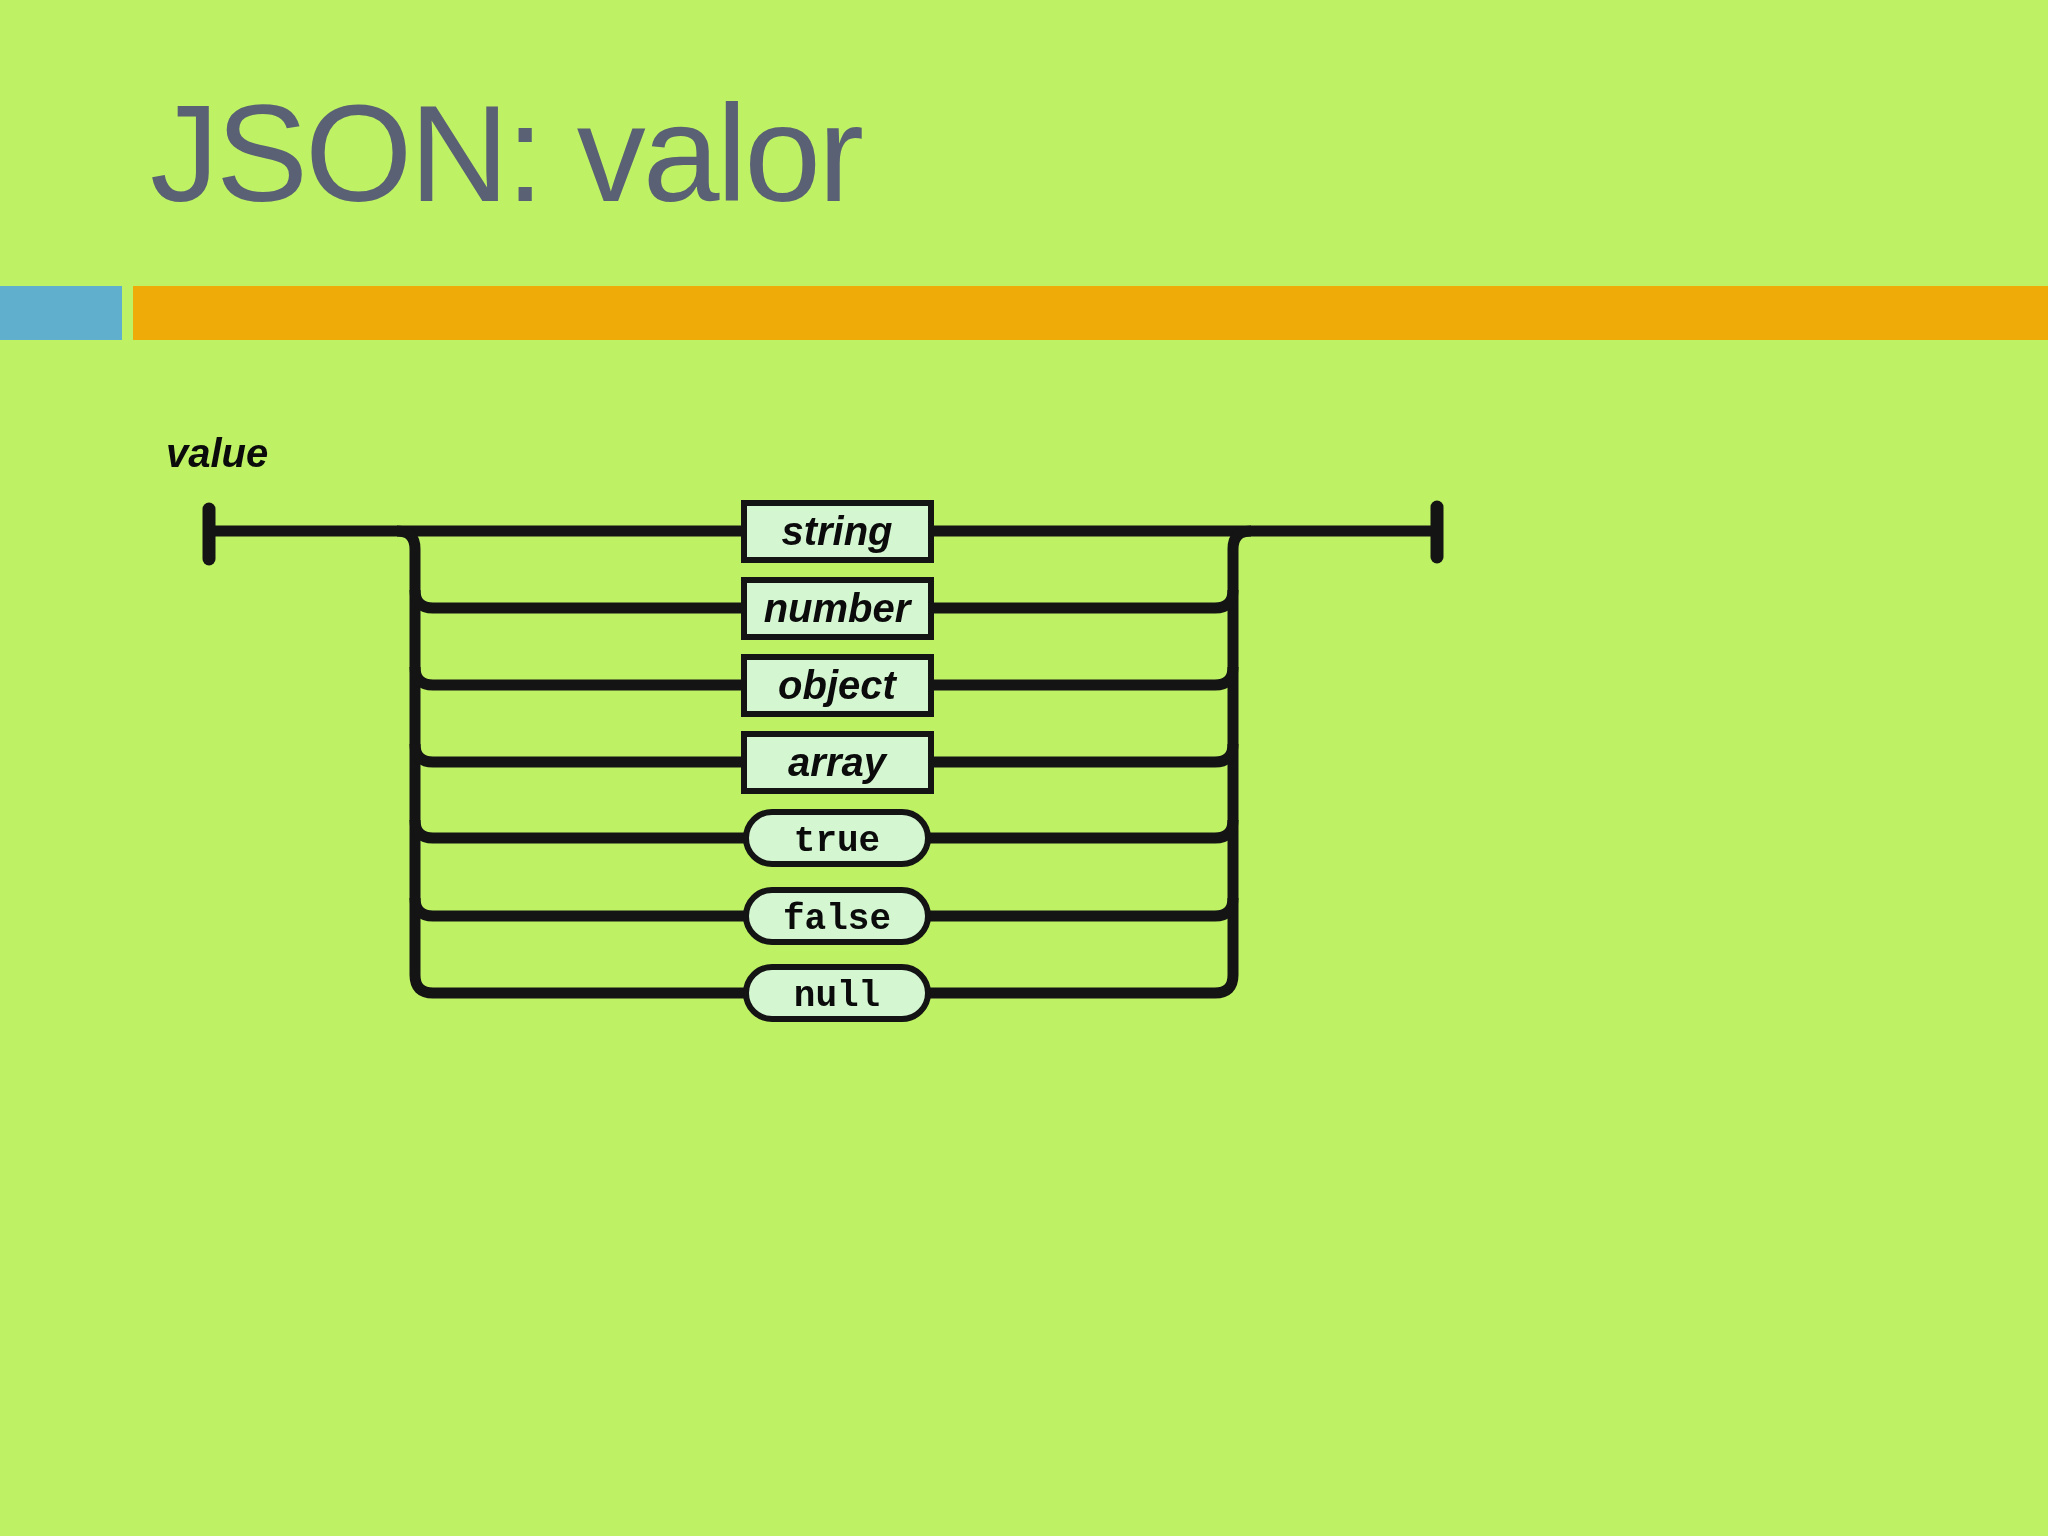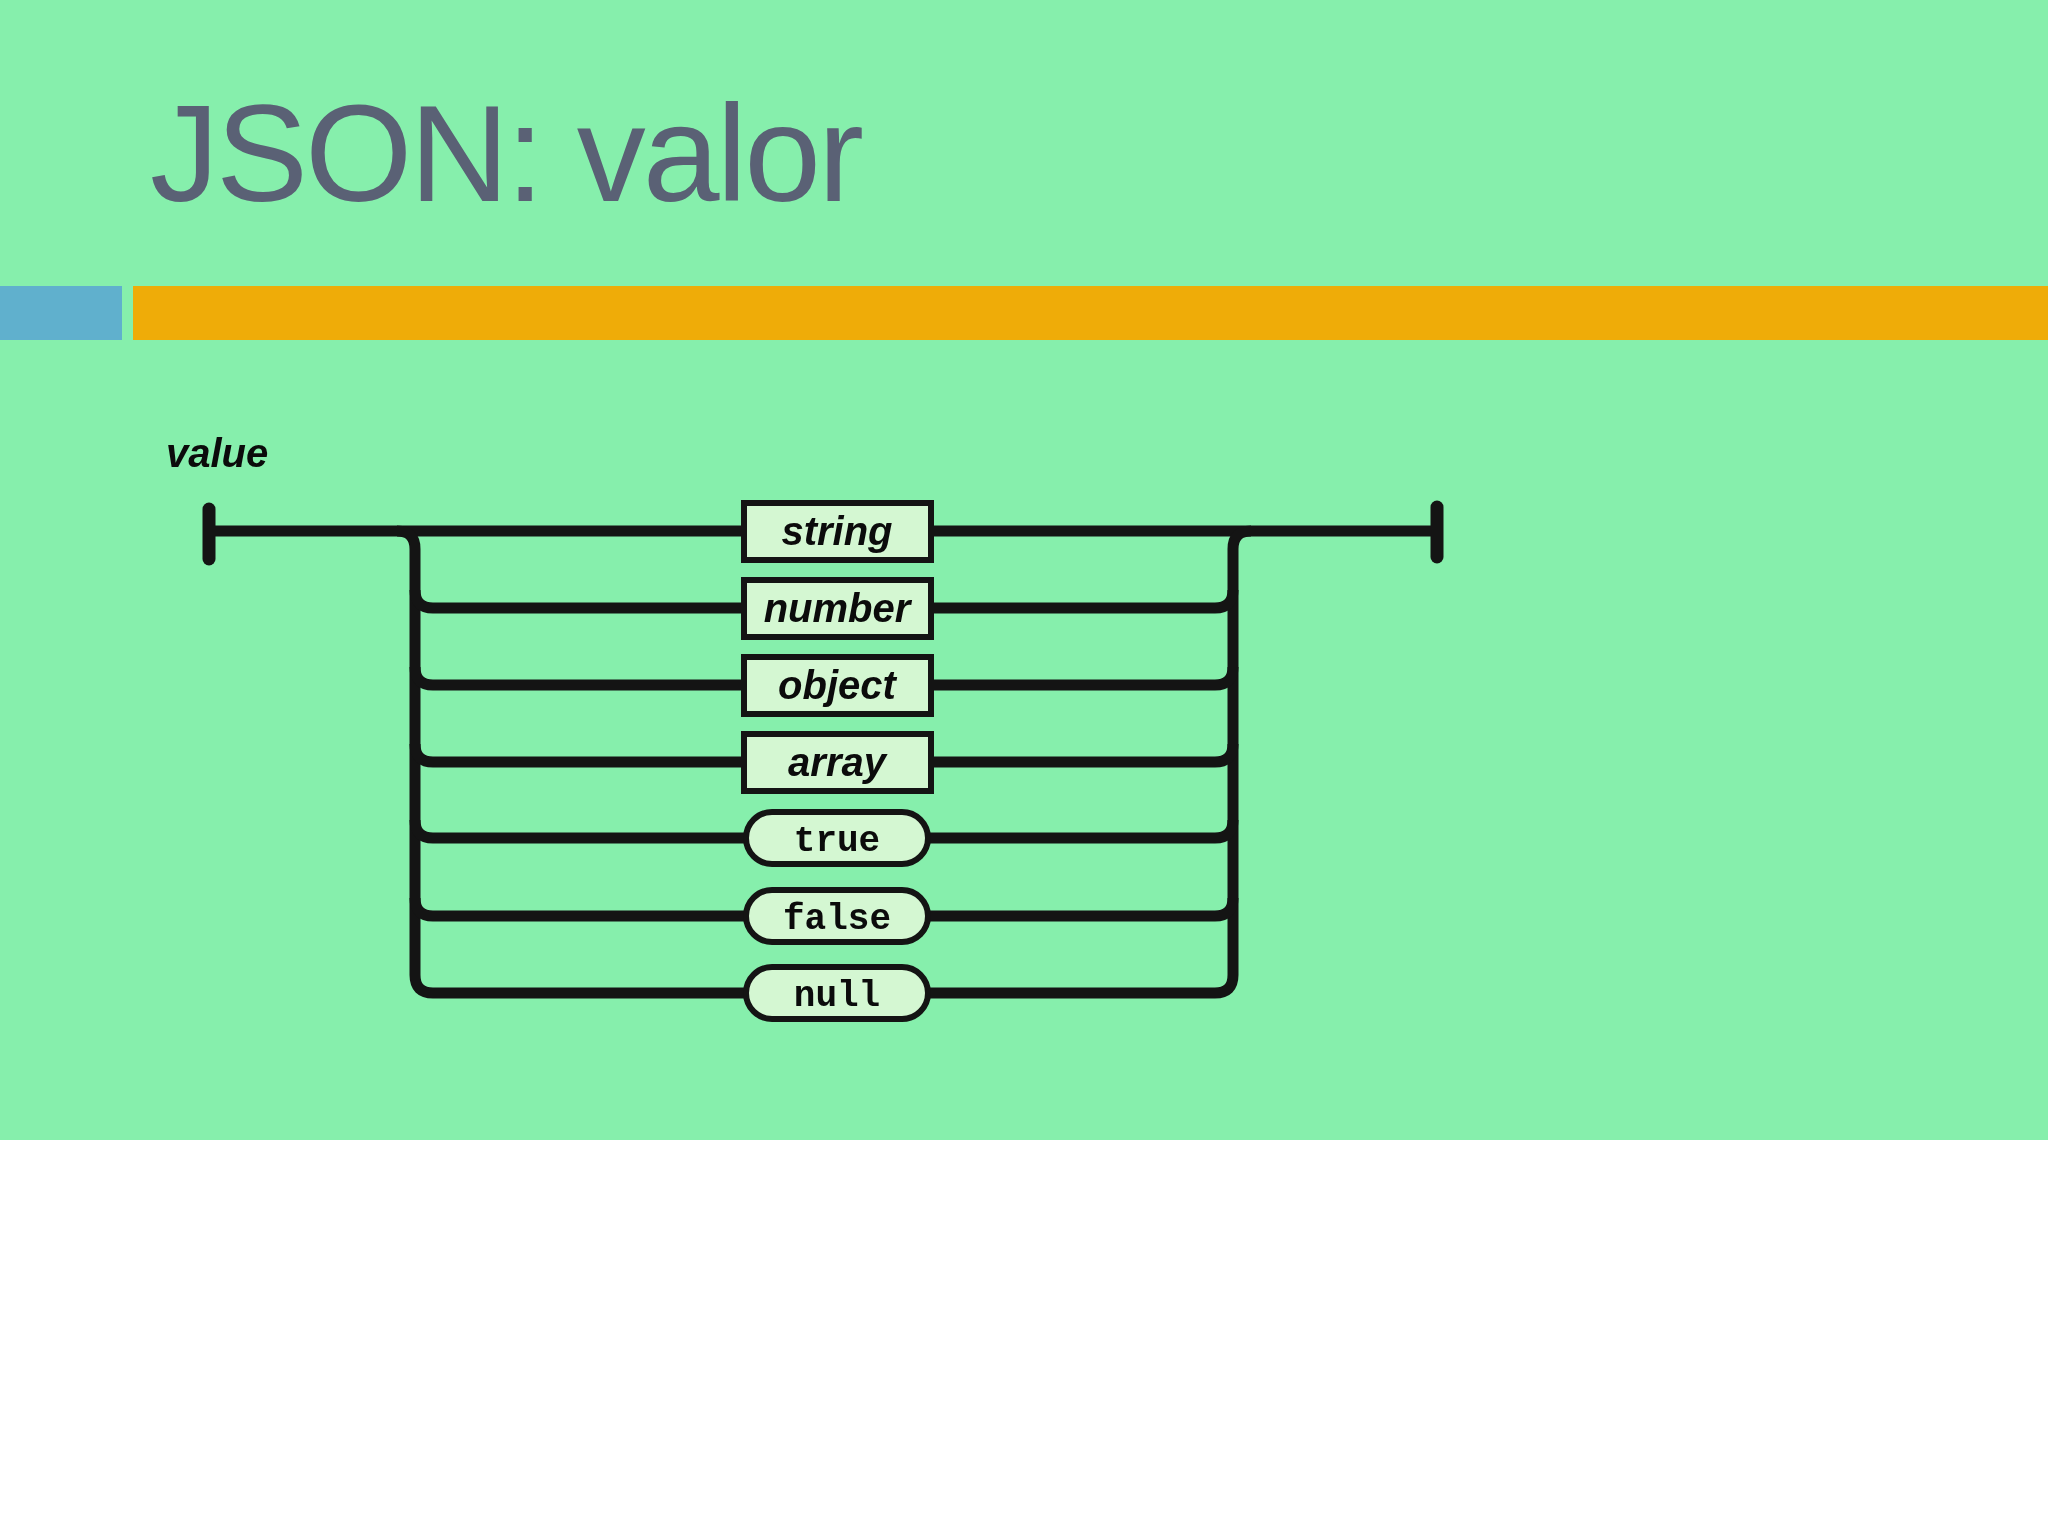--- a/index.html
+++ b/index.html
@@ -4,22 +4,22 @@
 <style>
   html, body {
     margin: 0;
     padding: 0;
     background: #ffffff;
     font-family: "Liberation Sans", sans-serif;
   }
   .slide {
     position: relative;
     width: 2048px;
-    height: 1140px;
-    background: #86efac;
+    height: 1536px;
+    background: #bef264;
     overflow: hidden;
   }
   .slide-title {
     position: absolute;
     left: 150px;
     top: 84px;
     font-size: 138px;
     line-height: 1;
     letter-spacing: -3px;
     color: #5A6175;

